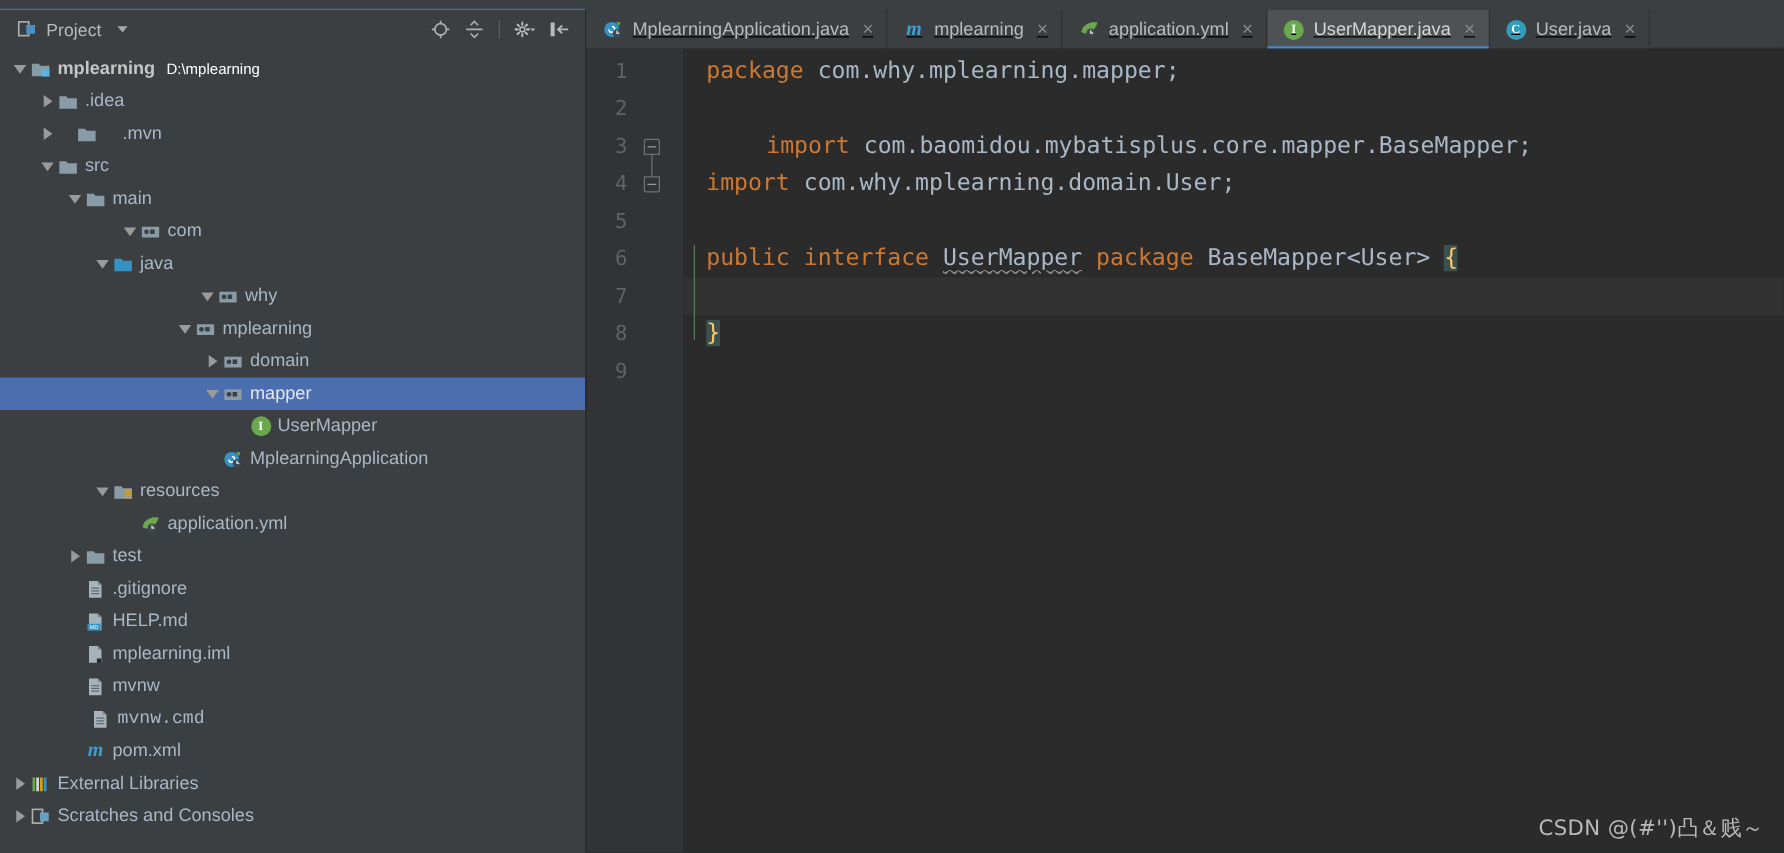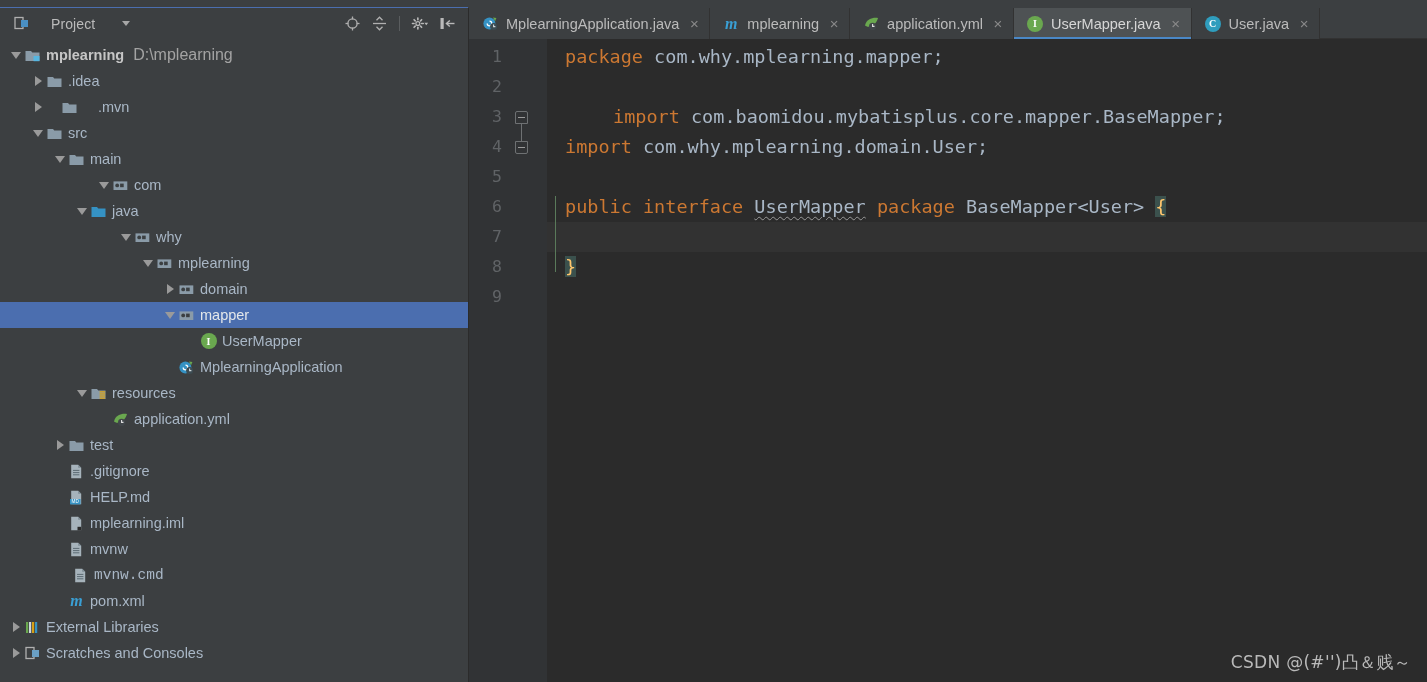--- a/index.html
+++ b/index.html
@@ -61,21 +61,21 @@
     flex: 0 0 31px;
     background: #3c3f41;
     display: flex;
     align-items: center;
     padding: 0 6px 0 12px;
     box-sizing: border-box;
   }
   .sidebar-title {
     display: flex;
     align-items: center;
-    gap: 21px;
+    gap: 7px;
     cursor: default;
   }
   .sidebar-title .label {
     color: #bbbbbb;
     font-size: 14px;
     letter-spacing: .1px;
   }
   .caret-down {
     width: 0; height: 0;
     border-left: 4.5px solid transparent;
@@ -150,41 +150,42 @@
     display: flex;
     align-items: center;
     justify-content: center;
   }
   .tree-row .name {
     color: #a9b7c6;
     font-size: 14.5px;
   }
   .tree-row .name.bold { font-weight: bold; color: #c6c6c6; }
   .tree-row .path {
-    color: #a3a3a3;
-    font-size: 16px;
+    color: #ffffff;
+    font-size: 12px;
     margin-left: 9px;
   }
   .tree-row.selected .name { color: #e3e7ea; }
 
   
   .editor-pane {
     flex: 1;
     display: flex;
     flex-direction: column;
     min-width: 0;
     background: #2b2b2b;
   }
   .tabbar {
     height: 31px;
     flex: 0 0 31px;
     background: #3c3f41;
     display: flex;
     align-items: stretch;
     overflow: hidden;
+    text-decoration: underline;
   }
   .tab {
     display: flex;
     align-items: center;
     gap: 7px;
     padding: 0 9px 0 12px;
     position: relative;
     cursor: pointer;
     border-right: 1px solid #323232;
     box-sizing: border-box;
@@ -461,21 +462,21 @@
           </div>
           <div class="tree-row" style="padding-left: 74px;">
             <span class="arrow expanded"></span>
             <span class="ico">
               <svg width="17" height="17" viewBox="0 0 17 17">
                 <path d="M1.5 4 h5.5 l1.3 1.6 h7.2 v8.4 h-14 z" fill="#3592c4"></path>
               </svg>
             </span>
             <span class="name">java</span>
           </div>
-          <div class="tree-row" style="padding-left: 118px;">
+          <div class="tree-row" style="padding-left: 118px; margin-left: 40px;">
             <span class="arrow expanded"></span>
             <span class="ico">
               <svg width="17" height="17" viewBox="0 0 17 17">
                 <path d="M1.5 4.4 h13.8 v8.6 h-13.8 z" fill="#8a9ba8"></path>
                 <circle cx="5.2" cy="8.4" r="1.9" fill="#3b3f41"></circle>
                 <rect x="8.1" y="6.6" width="3.6" height="3.6" fill="#3b3f41"></rect>
               </svg>
             </span>
             <span class="name">why</span>
           </div>

